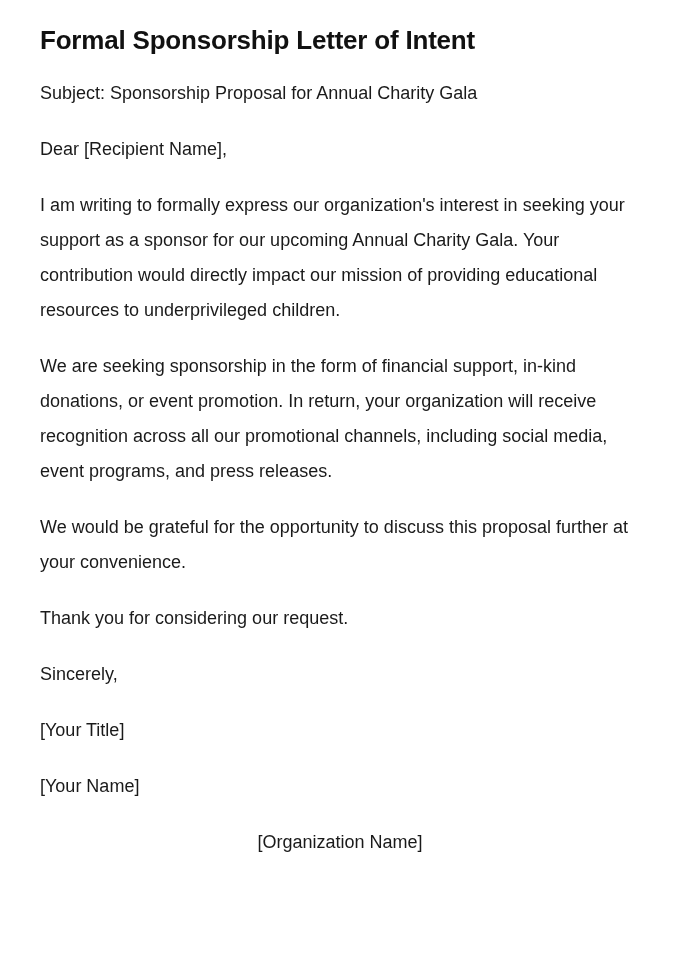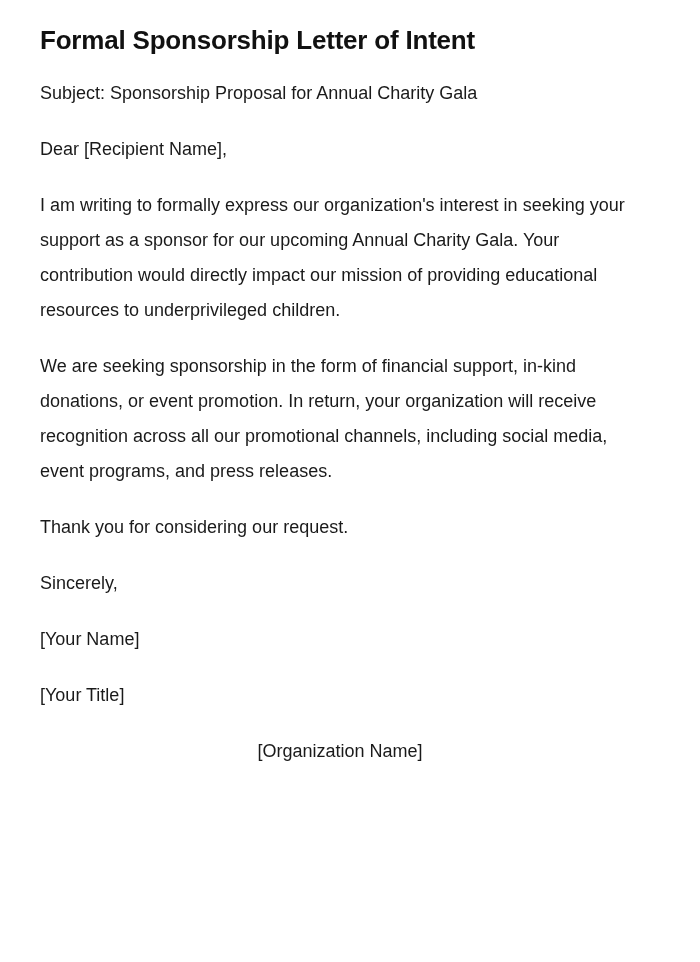--- a/index.html
+++ b/index.html
@@ -75,25 +75,26 @@
   <div class="letter-body">
 
     <p class="letter-paragraph">Subject: Sponsorship Proposal for Annual Charity Gala</p>
 
     <p class="letter-paragraph">Dear [Recipient Name],</p>
 
     <p class="letter-paragraph">I am writing to formally express our organization's interest in seeking your support as a sponsor for our upcoming Annual Charity Gala. Your contribution would directly impact our mission of providing educational resources to underprivileged children.</p>
 
     <p class="letter-paragraph">We are seeking sponsorship in the form of financial support, in-kind donations, or event promotion. In return, your organization will receive recognition across all our promotional channels, including social media, event programs, and press releases.</p>
 
+    <p class="letter-paragraph">We would be grateful for the opportunity to discuss this proposal further at your convenience.</p>
 
     <p class="letter-paragraph">Thank you for considering our request.</p>
 
     <p class="signature-line">Sincerely,</p>
 
+    <p class="signature-line">[Your Title]</p>
+
     <p class="signature-line">[Your Name]</p>
-
-    <p class="signature-line">[Your Title]</p>
 
     <p class="signature-line">[Organization Name]</p>
 
   </div>
 </div>
 
 </body></html>

